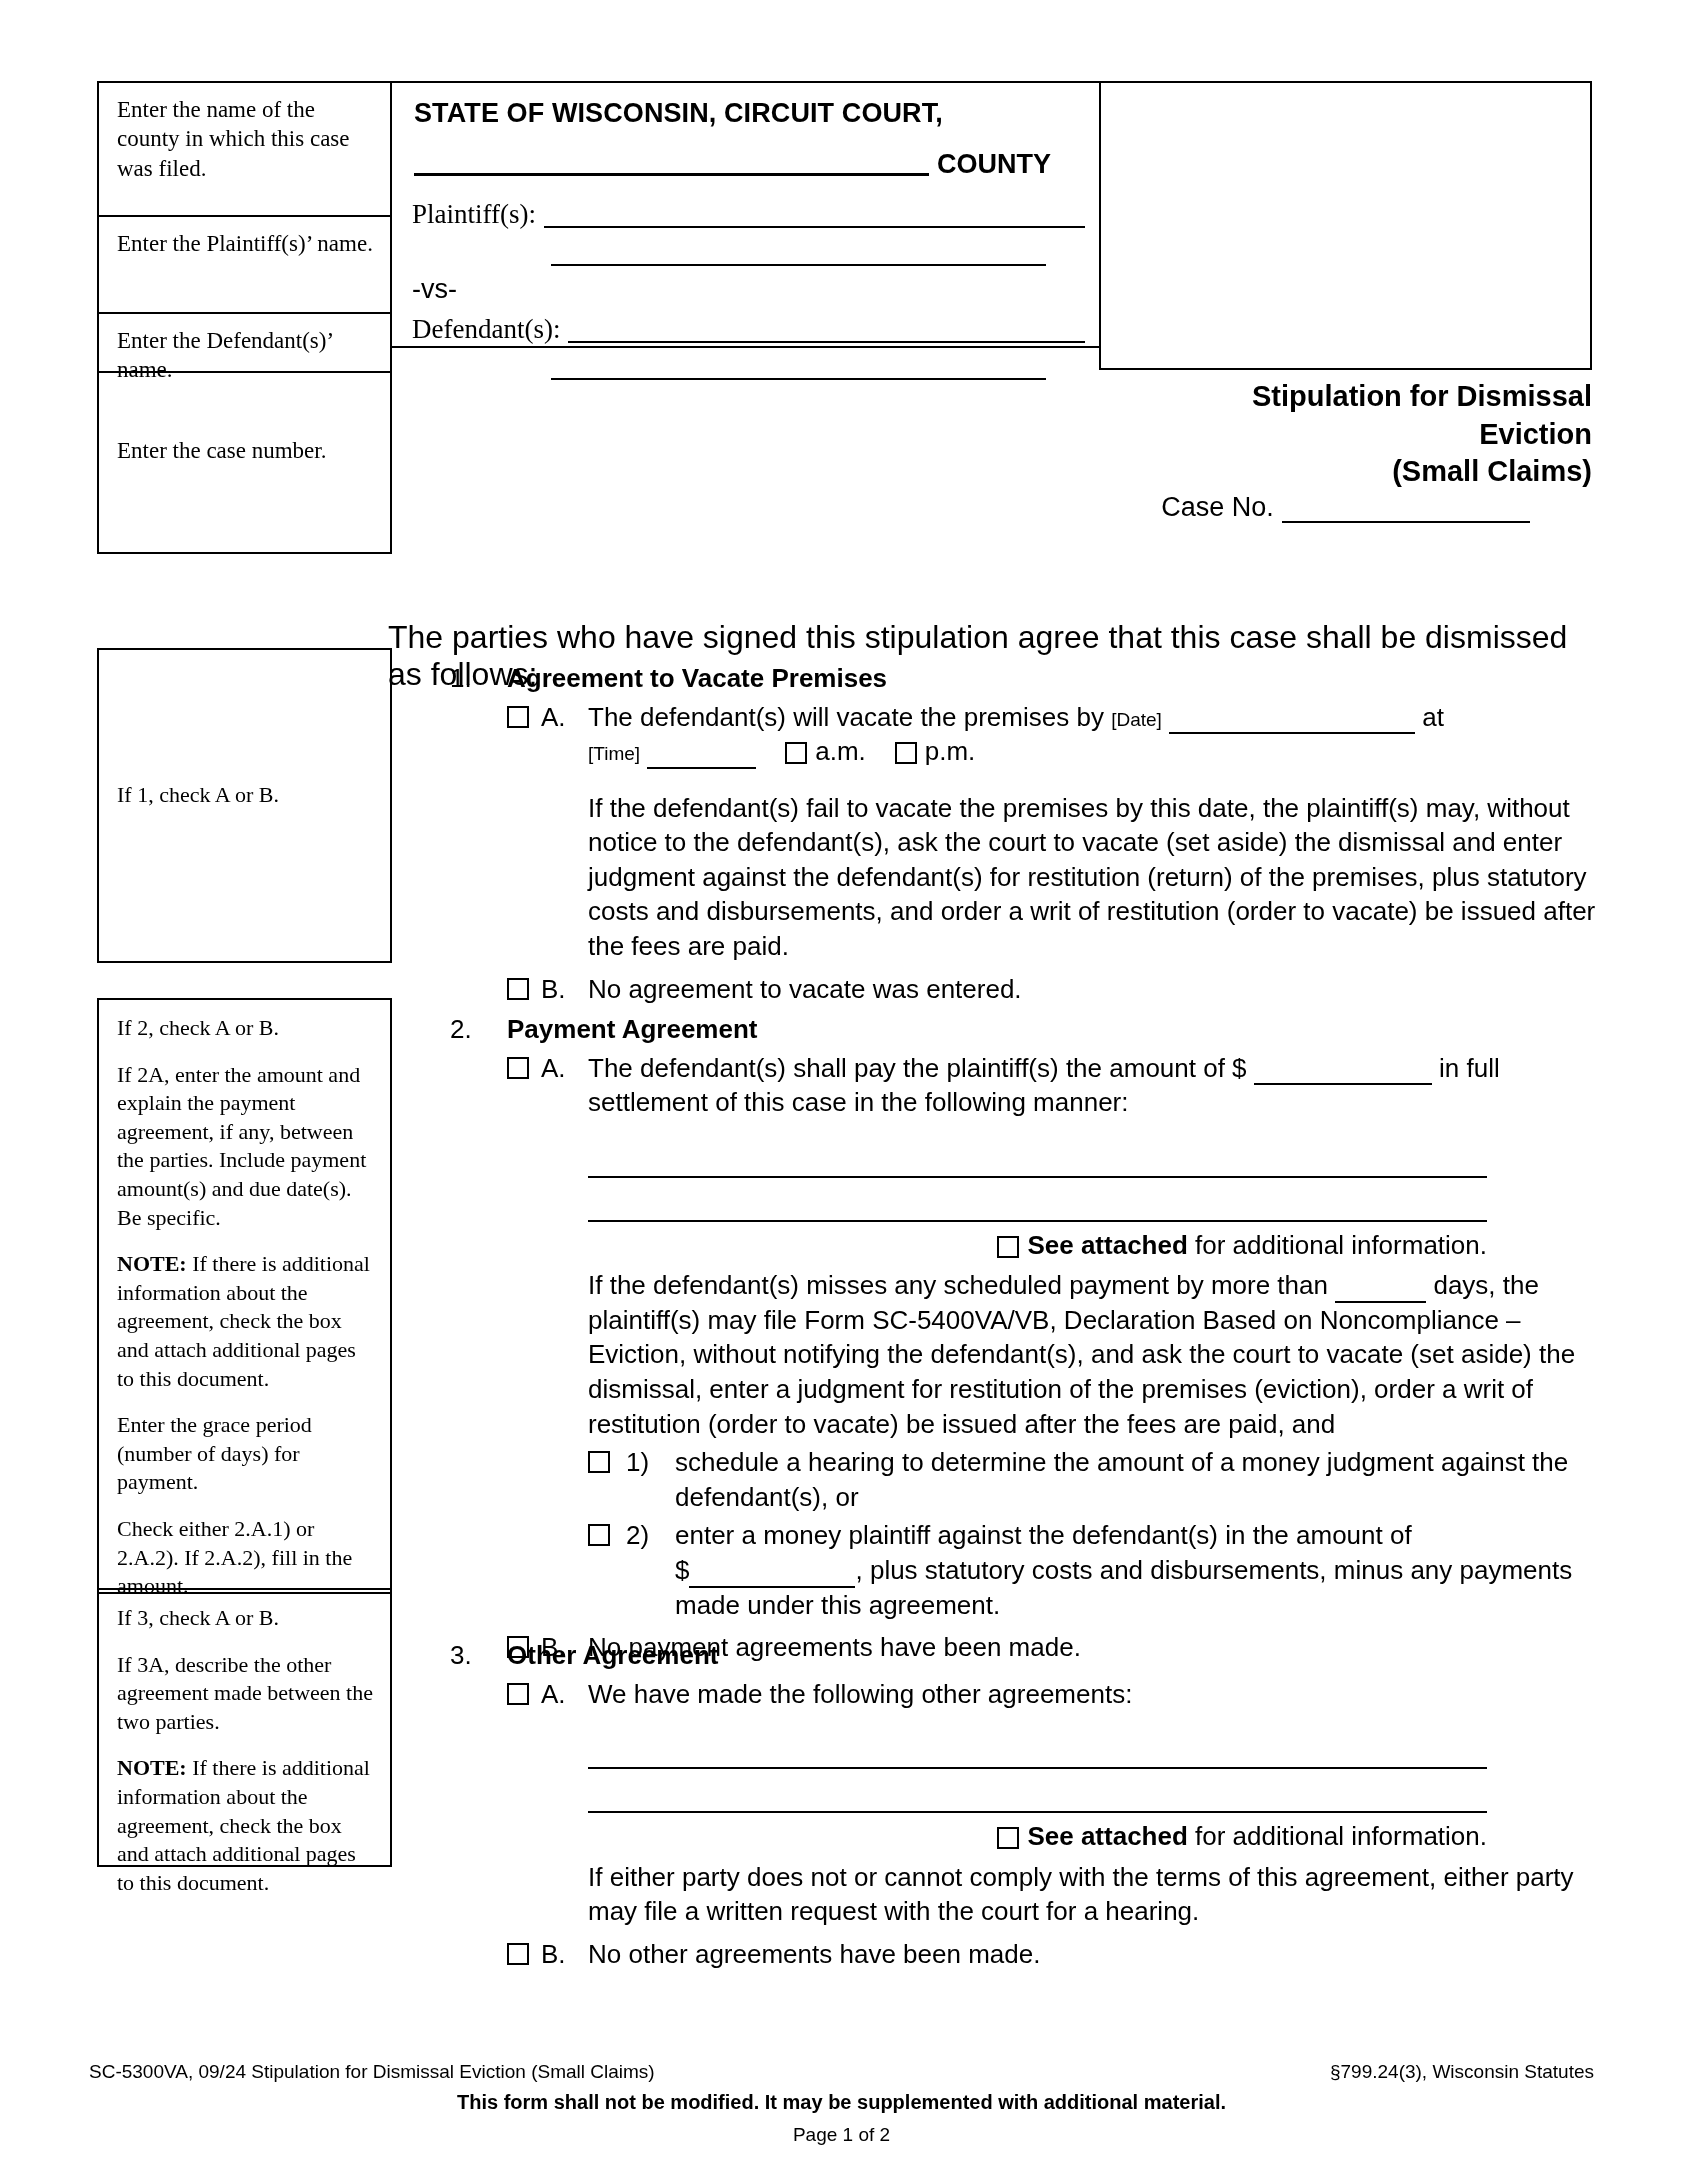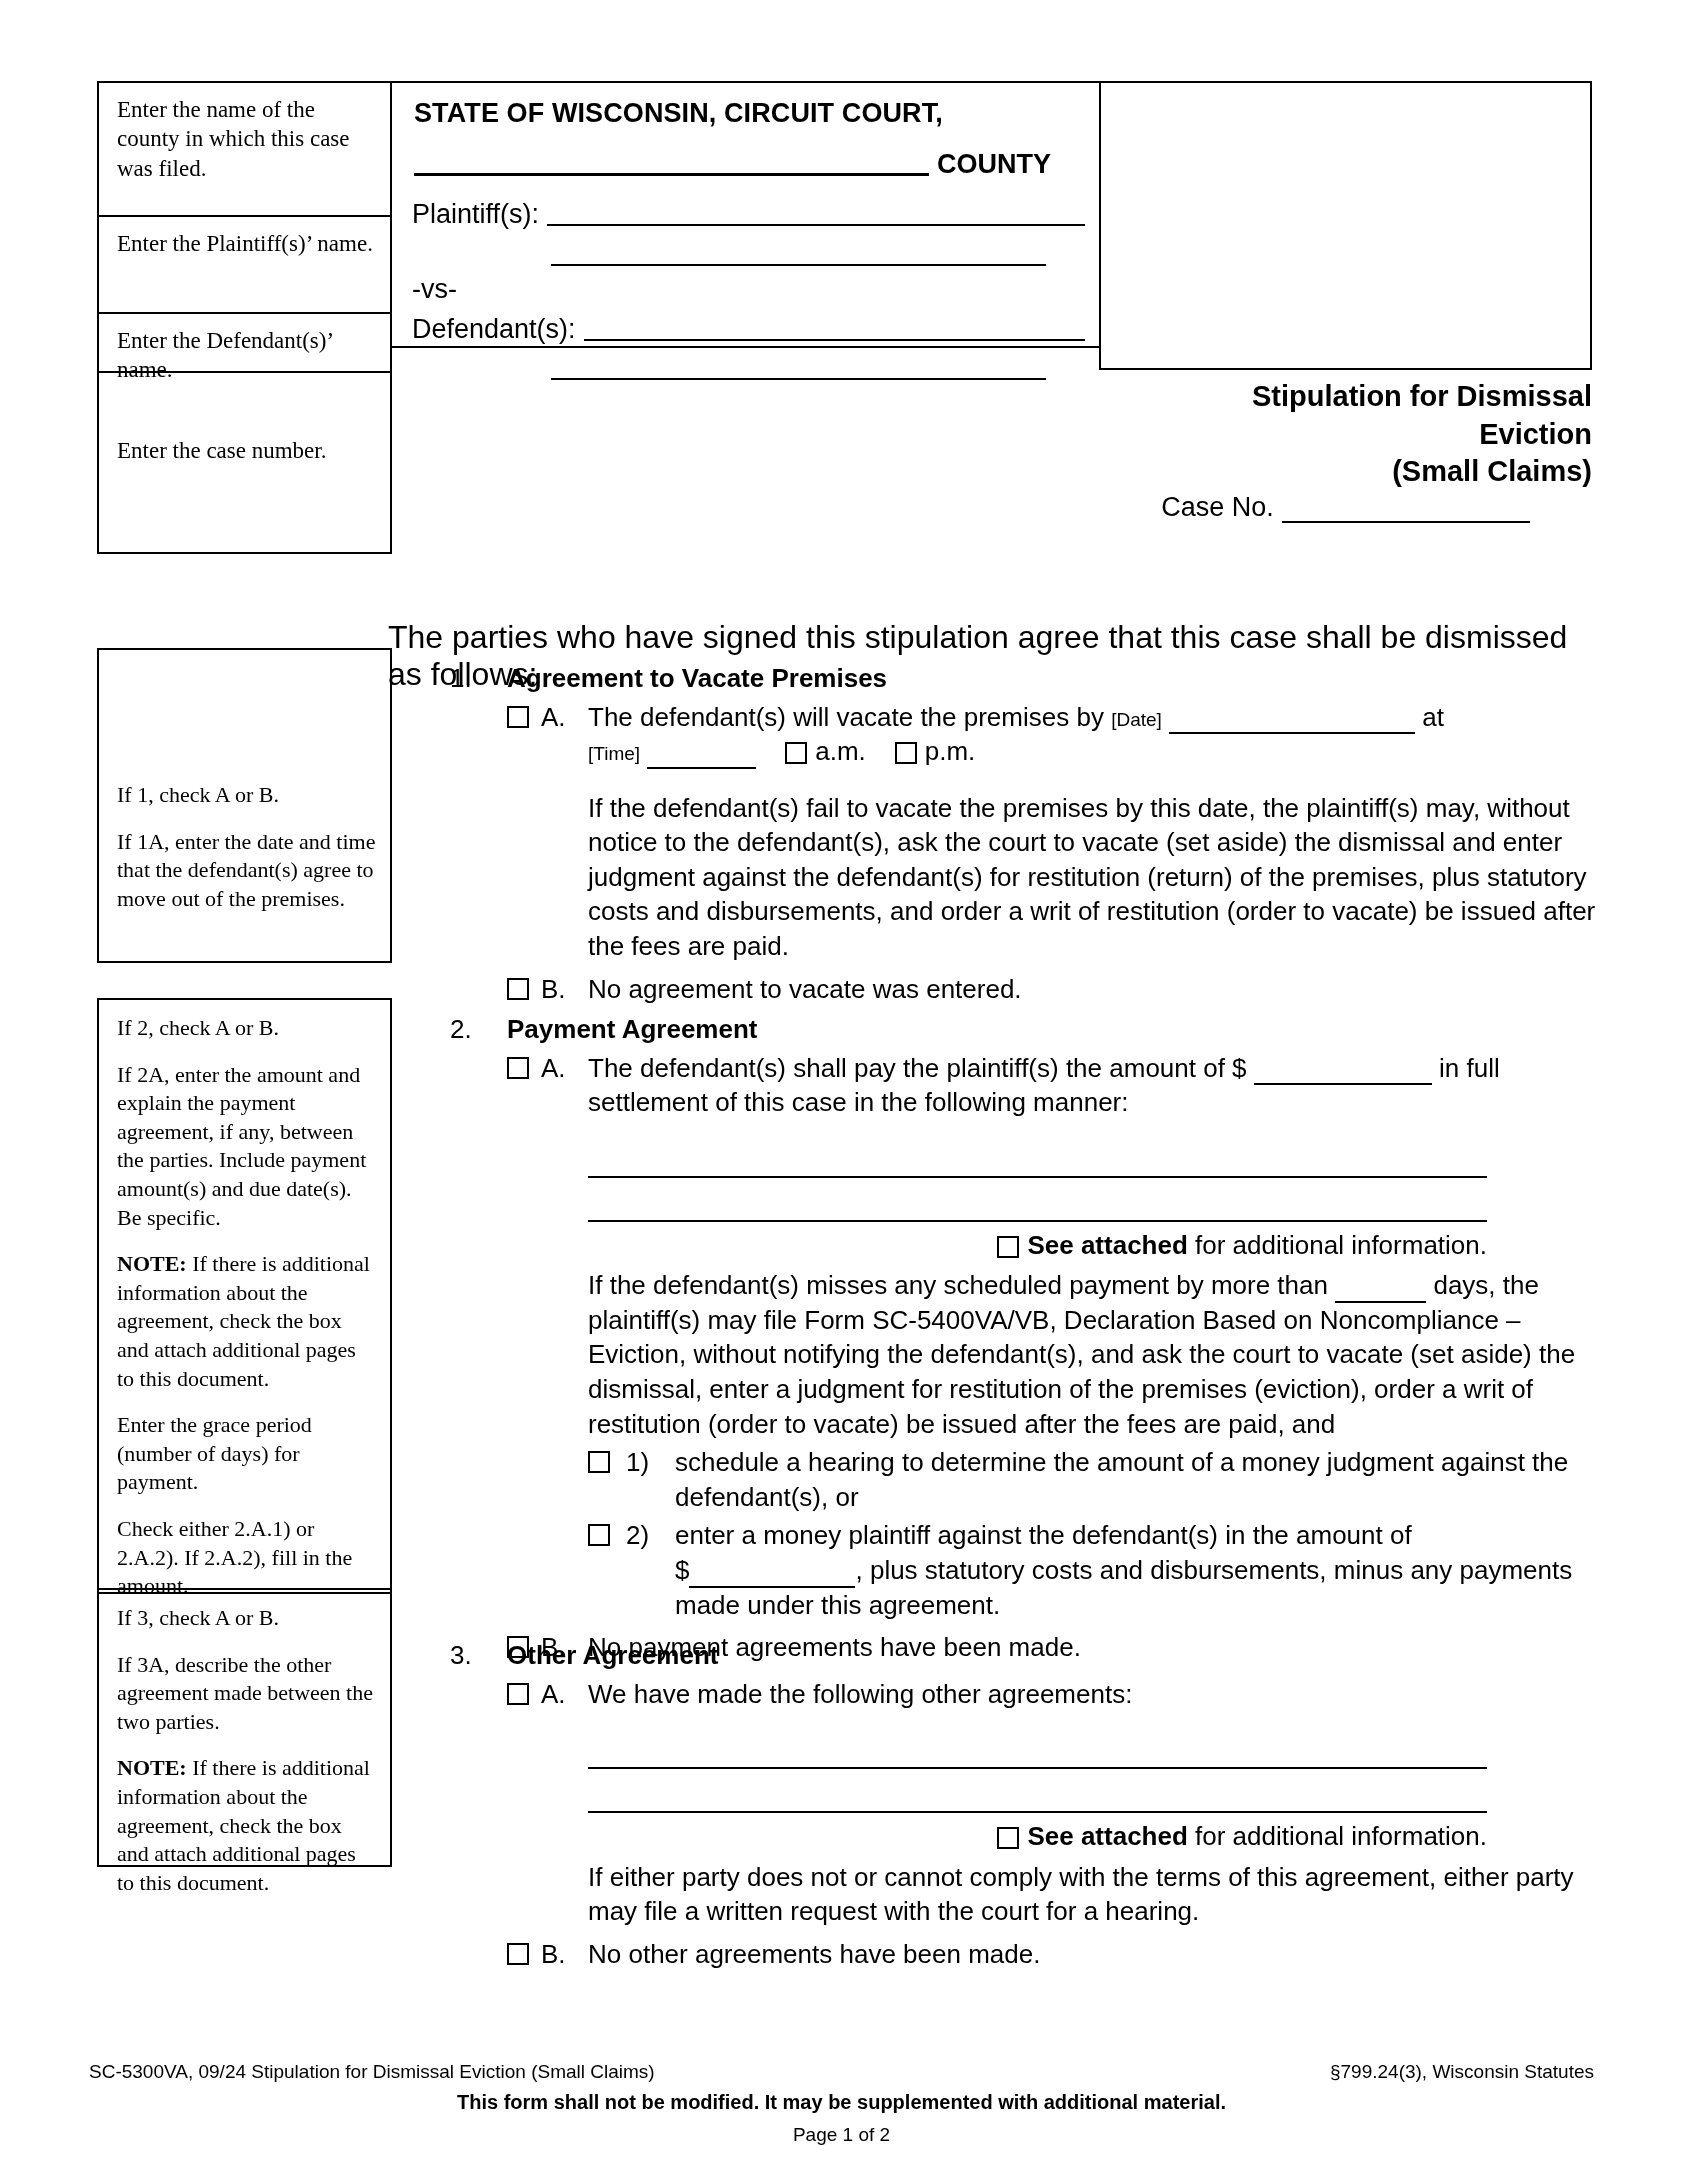--- a/index.html
+++ b/index.html
@@ -94,23 +94,24 @@
   .cap-parties {
     position: absolute;
     left: 293px;
     top: 99px;
     width: 711px;
     height: 386px;
     padding: 20px 16px 0 22px;
   }
   .party-row {
     display: flex;
-    align-items: flex-start;
+    align-items: center;
     font-size: 27px;
     margin-bottom: 4px;
+    font-family: Liberation Serif, serif;
   }
   .party-label { white-space: nowrap; line-height: 1.1; }
   .party-rule {
     flex: 1 1 auto;
     border-bottom: 2.5px solid #000;
     height: 26px;
     margin-left: 8px;
   }
   .party-rule-2 {
     width: 495px;
@@ -375,21 +376,20 @@
       </div>
 
     </div>
   </div>
 
   <div class="intro">The parties who have signed this stipulation agree that this case shall be dismissed as follows:</div>
 
   <div class="side-note" id="note-1">
     <div class="inner">
       <p>If 1, check A or B.</p>
-      <p>If 1A, enter the date and time that the defendant(s) agree to move out of the premises.</p>
     </div>
   </div>
 
   <div class="section" id="sec-1">
     <div class="sec-head">
       <span class="sec-num">1.</span>
       <span class="sec-title">Agreement to Vacate Premises</span>
     </div>
 
     <div class="opt-row">

